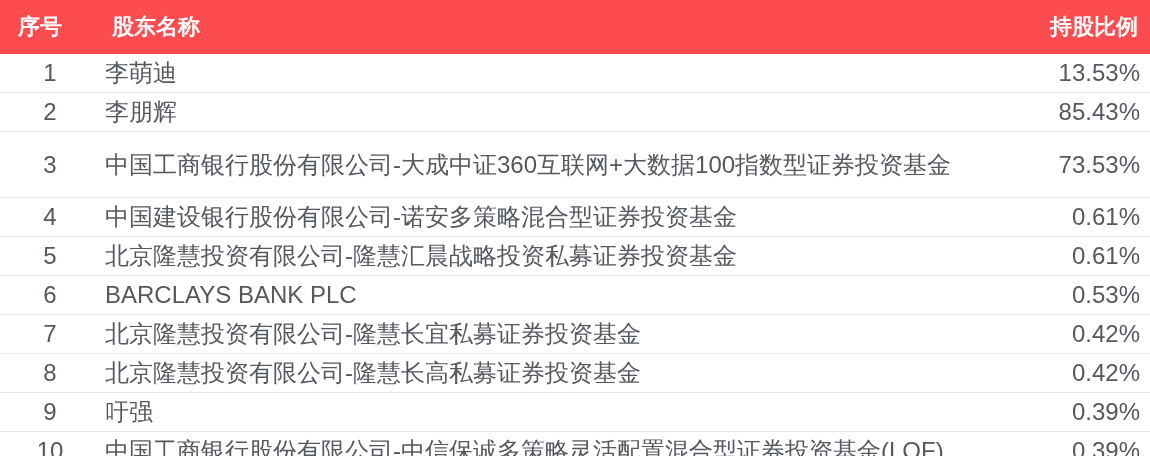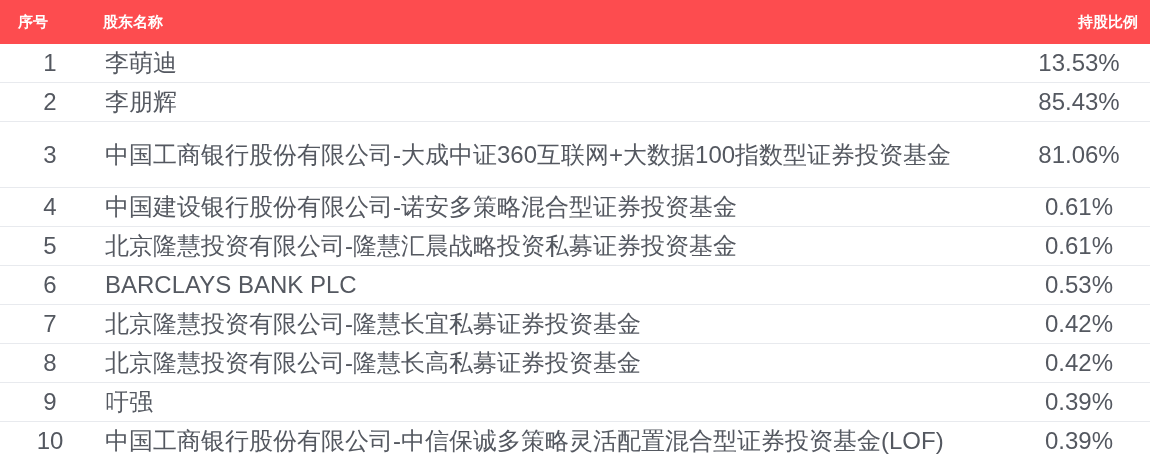--- a/index.html
+++ b/index.html
@@ -19,40 +19,40 @@
     font-family: "Liberation Sans", "DejaVu Sans", sans-serif;
   }
   table.shareholder-table {
     width: 1150px;
     border-collapse: collapse;
     table-layout: fixed;
   }
   thead th {
     background: var(--header-bg);
     color: var(--header-text);
-    font-size: 15px;
+    font-size: 22px;
     font-weight: bold;
     height: 44px;
-    padding: 3px;
+    padding: 12px;
     white-space: nowrap;
   }
   th.col-index  { width: 100px; text-align: left;  padding-left: 18px; }
   th.col-name   { text-align: left; }
   th.col-ratio  { width: 132px; text-align: right; padding-right: 12px; }
   tbody td {
     font-size: 24px;
     color: var(--body-text);
     border-bottom: 1px solid var(--divider);
     padding: 5px 0;
     line-height: 28px;
     vertical-align: middle;
   }
   td.col-index { text-align: center; }
   td.col-name  { text-align: left; padding-left: 5px; padding-right: 10px; overflow-wrap: break-word; }
-  td.col-ratio { text-align: center; padding-right: 10px; white-space: nowrap; }
+  td.col-ratio { text-align: right; padding-right: 10px; white-space: nowrap; }
   
   tbody tr:nth-child(3) td { height: 66px; }
 </style>
 </head>
 <body>
 
 <table class="shareholder-table">
   <thead>
     <tr>
       <th class="col-index">序号</th>
@@ -67,21 +67,21 @@
     <td class="col-ratio">13.53%</td>
   </tr>
       <tr>
     <td class="col-index">2</td>
     <td class="col-name">李朋辉</td>
     <td class="col-ratio">85.43%</td>
   </tr>
       <tr>
     <td class="col-index">3</td>
     <td class="col-name">中国工商银行股份有限公司-大成中证360互联网+大数据100指数型证券投资基金</td>
-    <td class="col-ratio">81.06%</td>
+    <td class="col-ratio">73.53%</td>
   </tr>
       <tr>
     <td class="col-index">4</td>
     <td class="col-name">中国建设银行股份有限公司-诺安多策略混合型证券投资基金</td>
     <td class="col-ratio">0.61%</td>
   </tr>
       <tr>
     <td class="col-index">5</td>
     <td class="col-name">北京隆慧投资有限公司-隆慧汇晨战略投资私募证券投资基金</td>
     <td class="col-ratio">0.61%</td>

